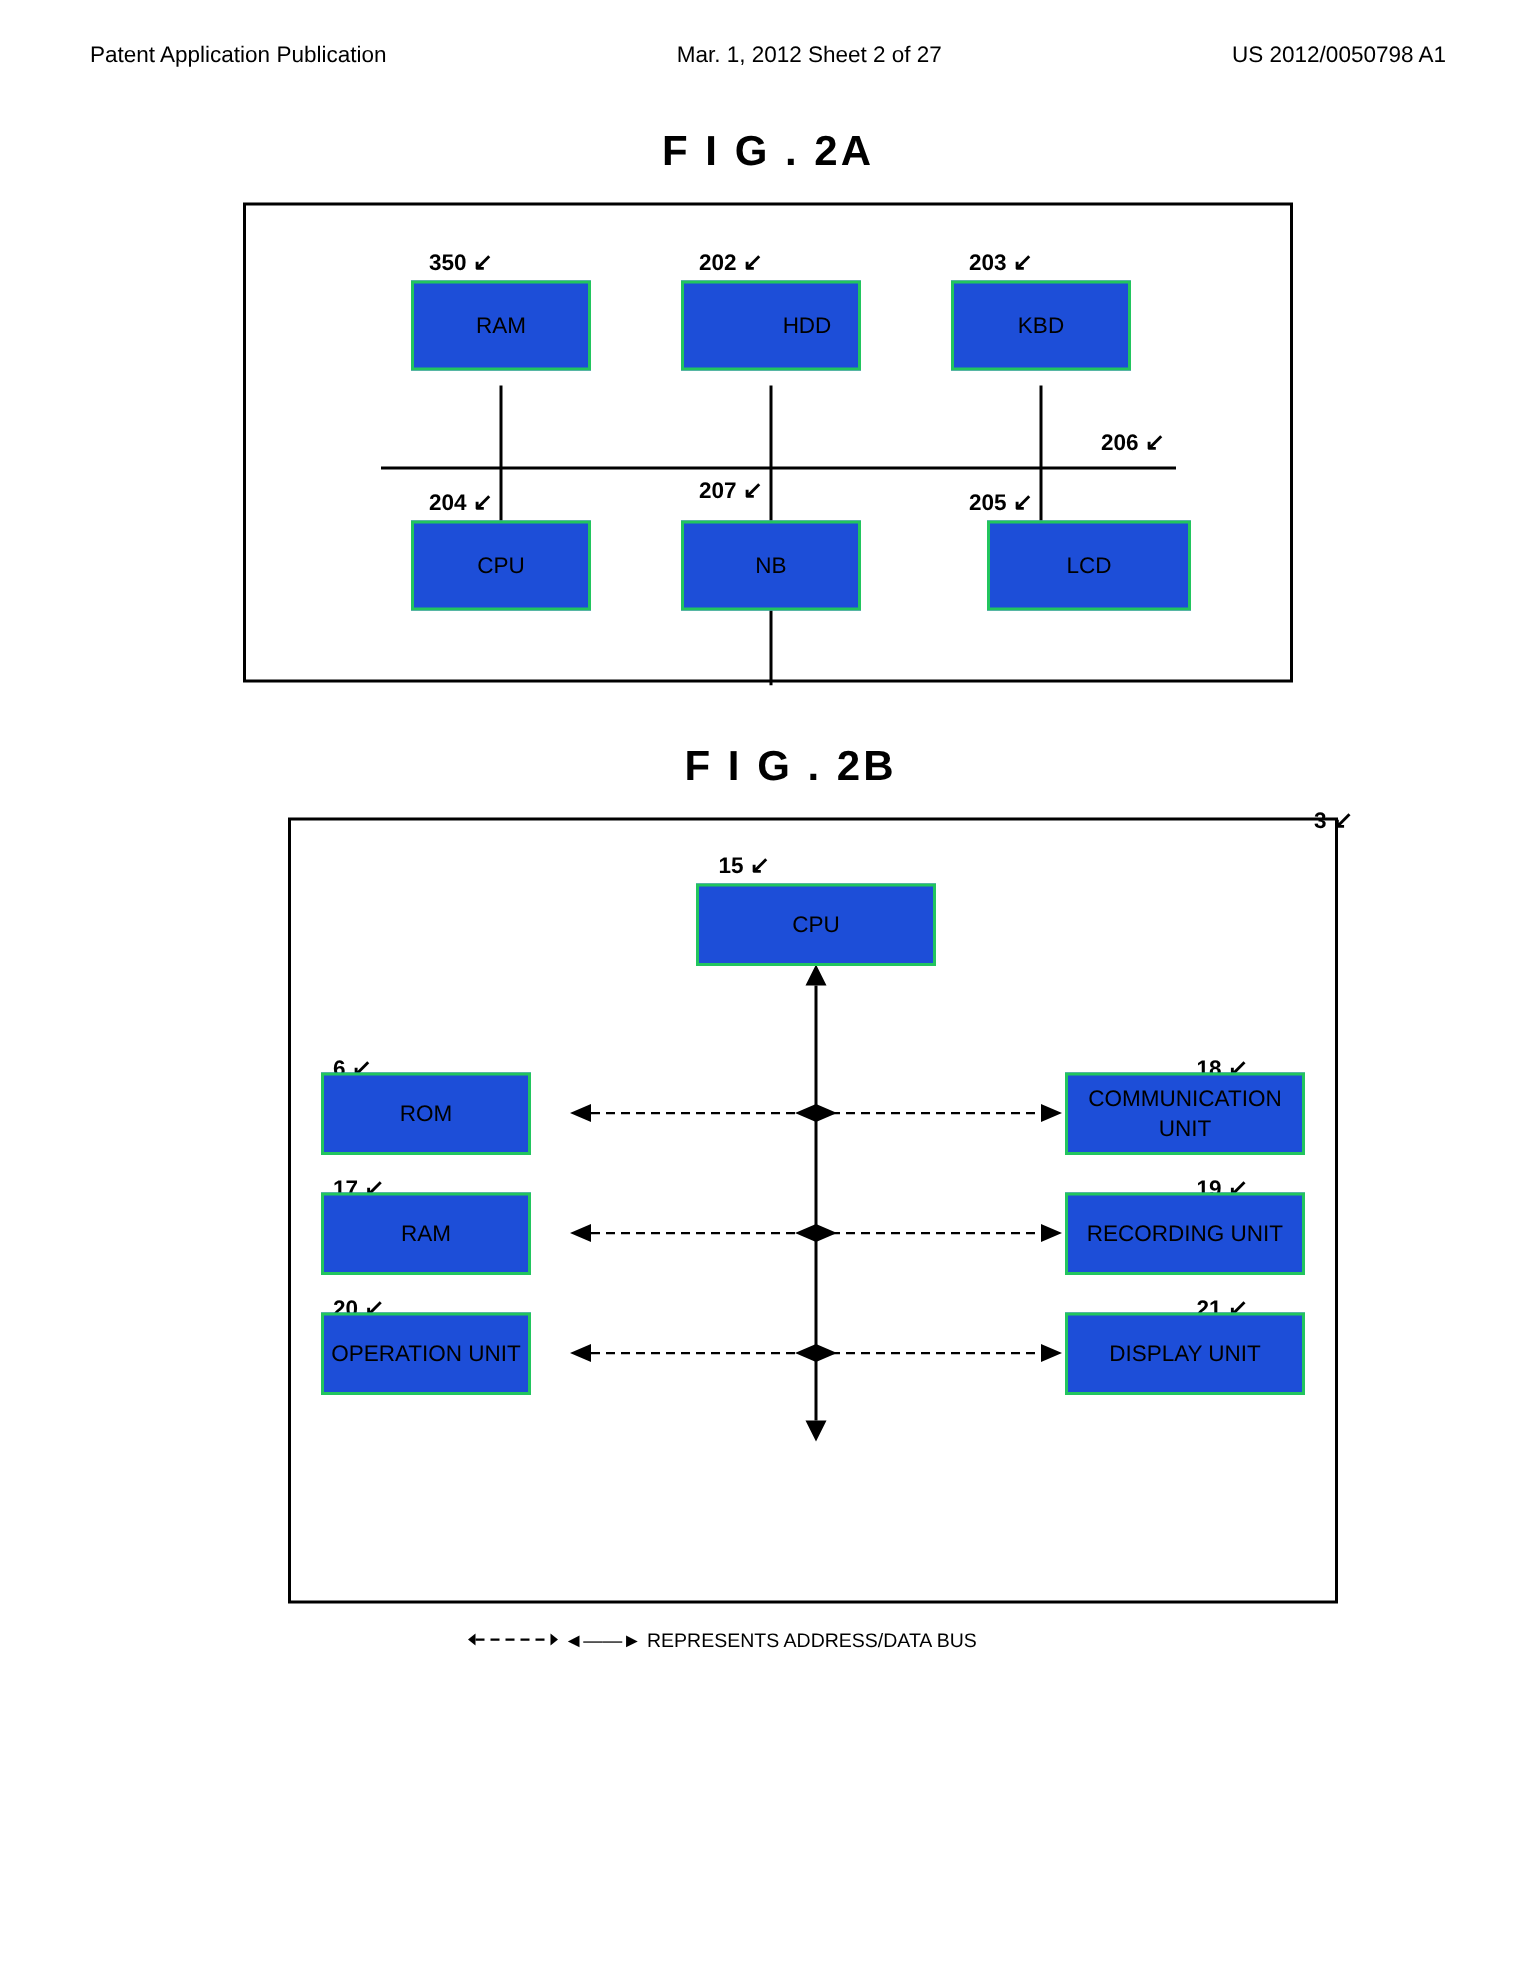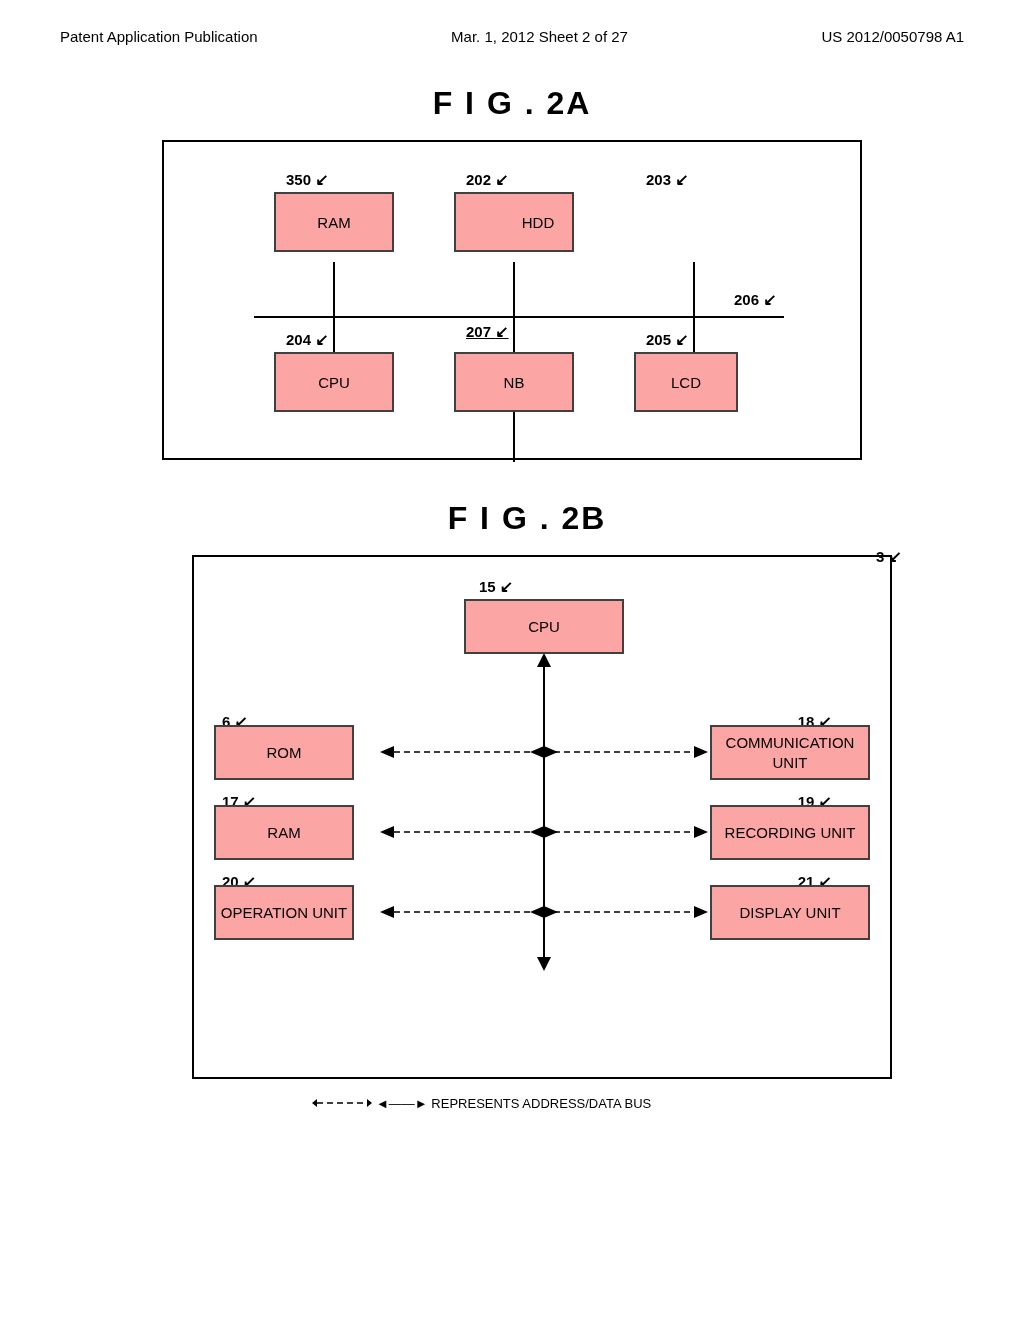--- a/index.html
+++ b/index.html
@@ -16,47 +16,47 @@
     .header {
       display: flex;
       justify-content: space-between;
       padding: 28px 60px 10px 60px;
       font-size: 15px;
     }
 
     
     .fig-title {
       text-align: center;
-      font-size: 32px;
+      font-size: 28px;
       font-weight: bold;
       letter-spacing: 2px;
       margin-bottom: 18px;
     }
 
     
     .fig2a-wrap {
       margin: 30px auto 0 auto;
       width: 700px;
     }
 
     .fig2a-box {
       border: 2px solid #000;
       width: 700px;
       height: 320px;
       position: relative;
     }
 
     .block {
-      border: 2px solid #404040;
+      border: 2px solid #22c55e;
       position: absolute;
       display: flex;
       align-items: center;
       justify-content: center;
       font-size: 15px;
-      background: #fca5a5;
+      background: #1d4ed8;
     }
 
     
     .ref-label {
       position: absolute;
       font-size: 15px;
       font-weight: bold;
     }
 
     
@@ -130,47 +130,50 @@
       <span style="font-size:16px;">↙</span>
     </div>
     <div class="block" style="width:120px;height:60px;top:50px;left:290px;padding-left:48px;">
       <span>HDD</span>
     </div>
 
     <div class="ref-label" style="top:28px;left:482px;">
       <span>203</span>
       <span style="font-size:16px;">↙</span>
     </div>
+    <div class="block" style="width:120px;height:60px;top:50px;left:470px;">
+      <span>KBD</span>
+    </div>
 
     <div class="ref-label" style="top:148px;left:570px;">
       <span>206</span>
       <span style="font-size:16px;">↙</span>
     </div>
 
     <div class="ref-label" style="top:188px;left:122px;">
       <span>204</span>
       <span style="font-size:16px;">↙</span>
     </div>
     <div class="block" style="width:120px;height:60px;top:210px;left:110px;">
       <span>CPU</span>
     </div>
 
-    <div class="ref-label" style="top:180px;left:302px;text-decoration:underline;">
+    <div class="ref-label" style="top:180px;left:302px;">
       <span>207</span>
       <span style="font-size:16px;">↙</span>
     </div>
     <div class="block" style="width:120px;height:60px;top:210px;left:290px;">
       <span>NB</span>
     </div>
 
     <div class="ref-label" style="top:188px;left:482px;">
       <span>205</span>
       <span style="font-size:16px;">↙</span>
     </div>
-    <div class="block" style="width:104px;height:60px;top:210px;left:470px;">
+    <div class="block" style="width:136px;height:60px;top:210px;left:494px;">
       <span>LCD</span>
     </div>
   </div>
 </div>
 
 <div class="fig2b-wrap">
   <div class="fig-title" style="margin-top:40px;">F I G .  2B</div>
 
   <div style="position:relative;width:700px;">
     <div class="ref-label" style="position:absolute;top:-8px;right:-10px;">

